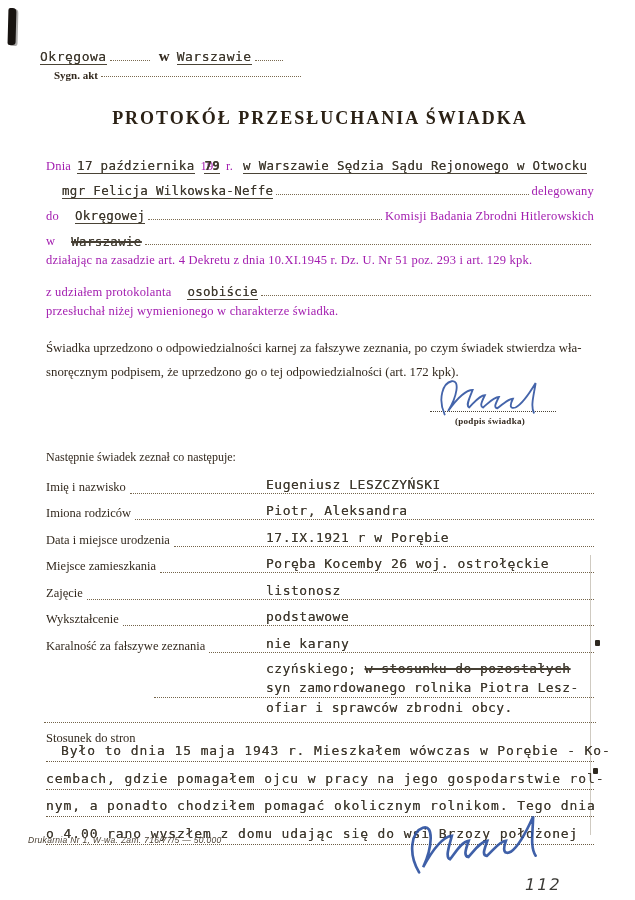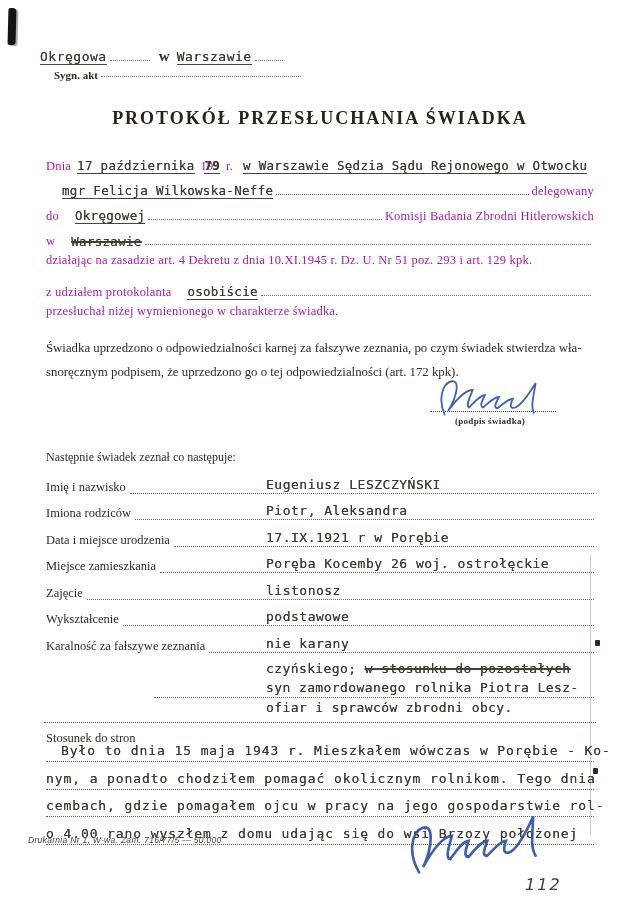--- a/index.html
+++ b/index.html
@@ -212,24 +212,24 @@
         <div>ofiar i sprawców zbrodni obcy.</div>
       </div>
     </div>
   </div>
 
   <div class="testimony">
     <div class="bodyline indent">
       <span class="typed">Było to dnia 15 maja 1943 r. Mieszkałem wówczas w Porębie - Ko-</span>
     </div>
     <div class="bodyline">
+      <span class="typed">cembach, gdzie pomagałem ojcu w pracy na jego gospodarstwie rol-</span>
+    </div>
+    <div class="bodyline">
       <span class="typed">nym, a ponadto chodziłem pomagać okolicznym rolnikom. Tego dnia</span>
-    </div>
-    <div class="bodyline">
-      <span class="typed">cembach, gdzie pomagałem ojcu w pracy na jego gospodarstwie rol-</span>
     </div>
     <div class="bodyline">
       <span class="typed">o 4.00 rano wyszłem z domu udając się do wsi Brzozy położonej</span>
     </div>
   </div>
 
   <div class="bottom">
     <span class="printshop">Drukarnia Nr 1, W-wa. Zam. 716/77/5 — 50.000</span>
     <svg class="sig2" width="150" height="60" viewBox="0 0 130 48">
       <path d="M12 44 C4 26 10 8 20 6 C30 4 26 24 16 40 C26 26 36 16 44 16 C40 26 36 34 40 36 C46 30 52 22 58 22 C54 30 52 35 56 36 C62 31 68 24 74 24 C70 32 68 36 72 37 C78 33 84 26 90 26 C86 34 87 38 93 36 C101 32 110 18 116 8 C114 22 110 34 114 42" fill="none" stroke="#2a4f9e" stroke-width="2.3" stroke-linecap="round" opacity="0.9"></path>

